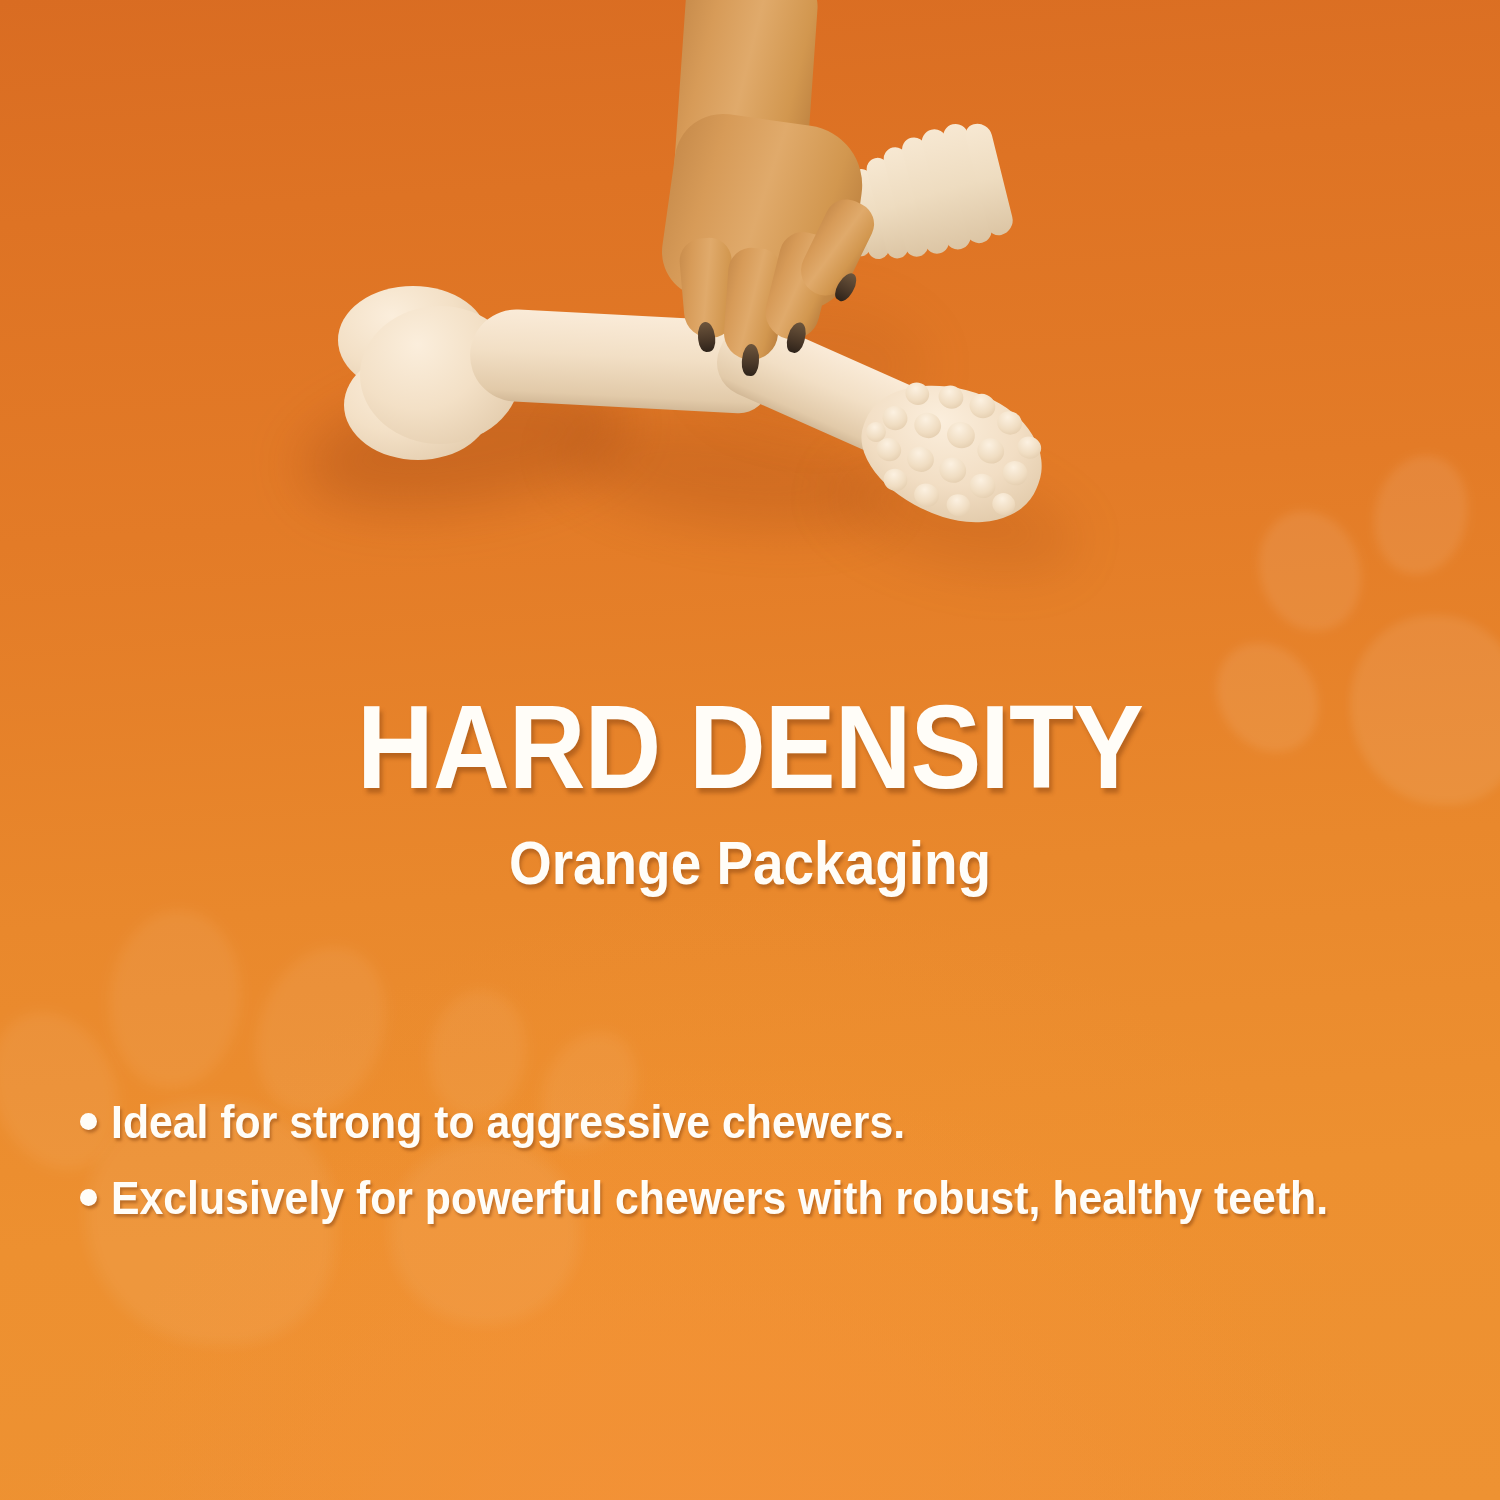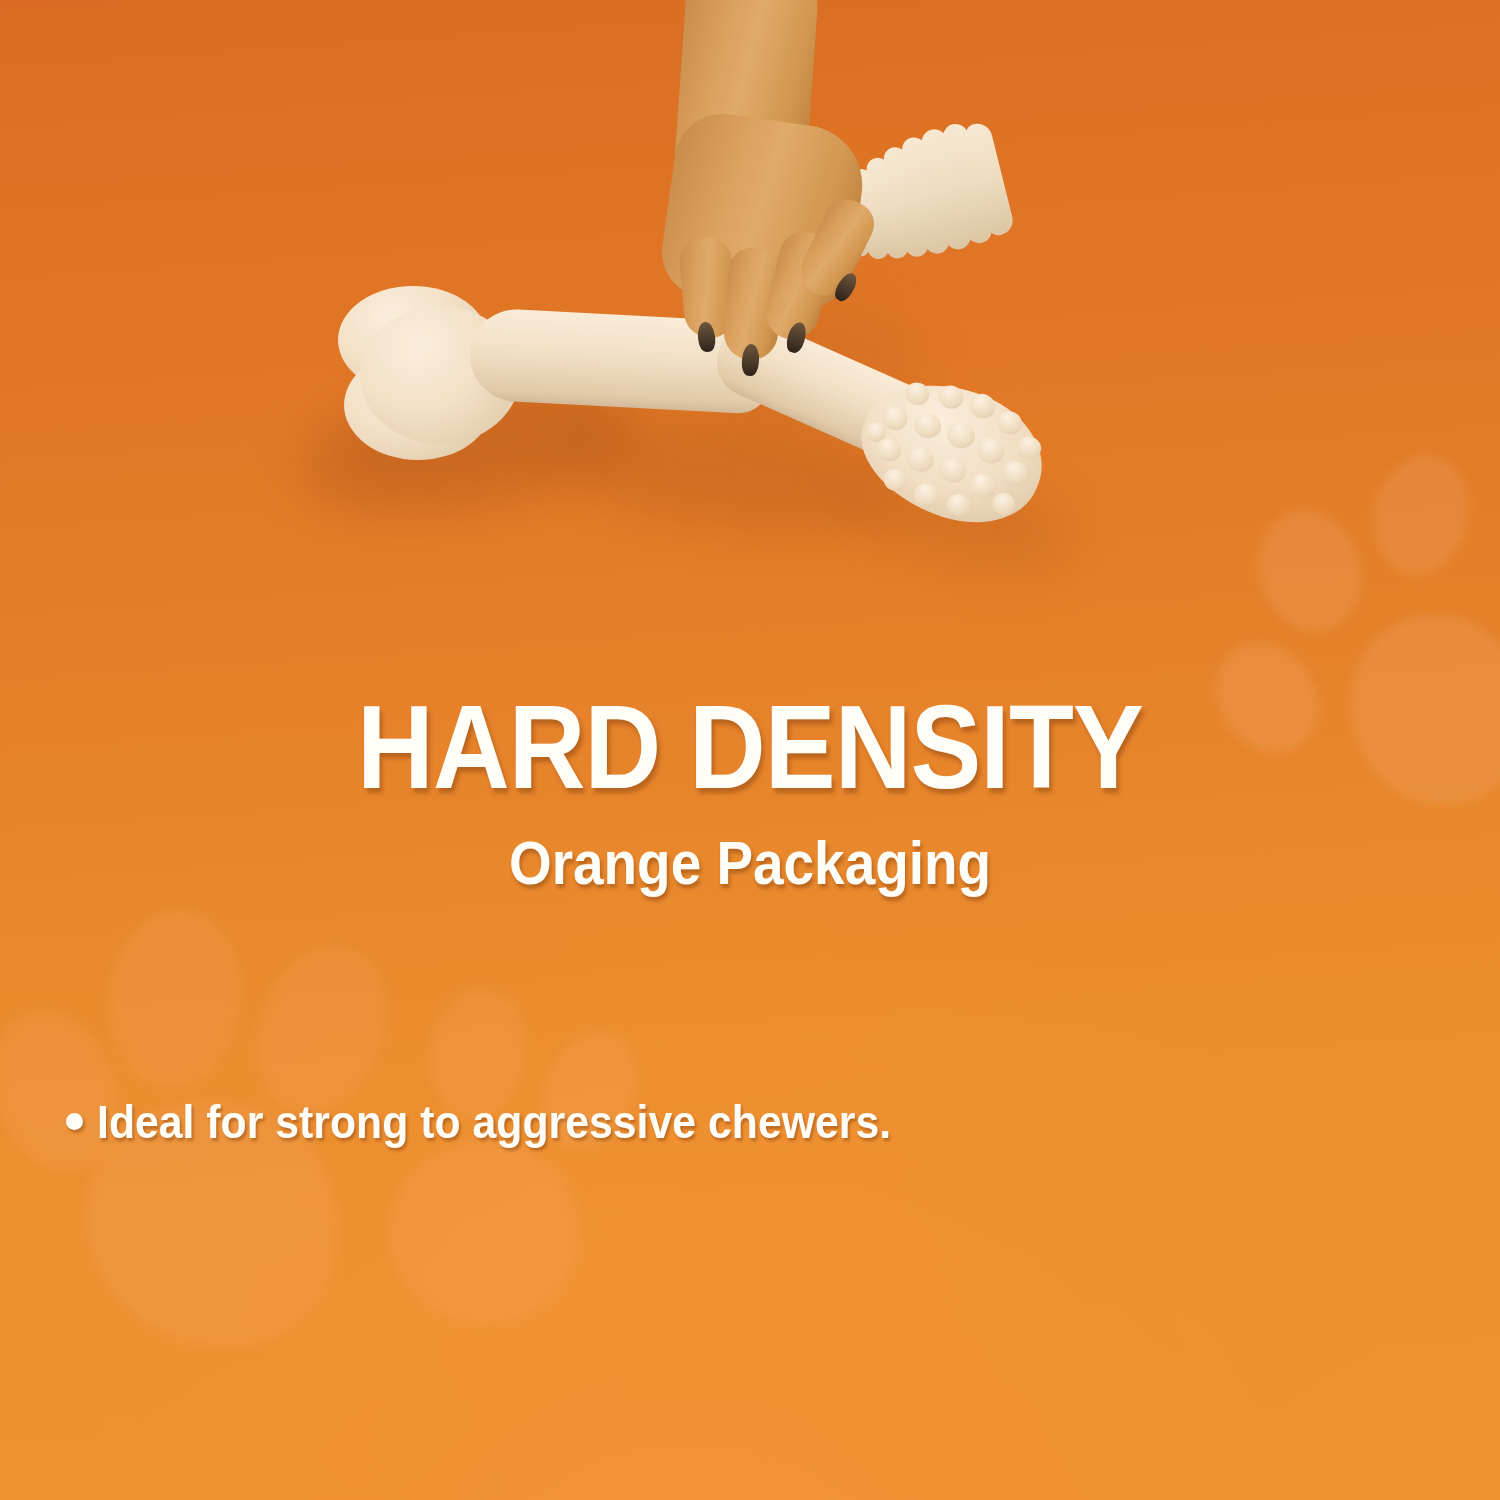--- a/index.html
+++ b/index.html
@@ -104,21 +104,21 @@
     font-size:61px;
     line-height:1.0;
     color:#FFFDF8;
     transform: scaleX(0.90);
     text-shadow: 2px 4px 4px rgba(120,54,12,0.42);
     white-space:nowrap;
   }
 
   #bullets {
     position:absolute;
-    left:66px;
+    left:80px;
     top:1098px;
     width:1400px;
   }
   .bullet-row {
     display:flex;
     align-items:baseline;
     margin-bottom:27px;
     white-space:nowrap;
   }
   .bullet-dot {
@@ -246,18 +246,22 @@
 
     <div class="subhead">Orange Packaging</div>
 
     <div id="bullets">
 
       <div class="bullet-row">
         <span class="bullet-dot"></span>
         <span class="bullet-text">Ideal for strong to aggressive chewers.</span>
       </div>
 
+      <div class="bullet-row">
+        <span class="bullet-dot"></span>
+        <span class="bullet-text">Exclusively for powerful chewers with robust, healthy teeth.</span>
+      </div>
 
 
     </div>
   </div>
 
 </div>
 
 </body></html>

